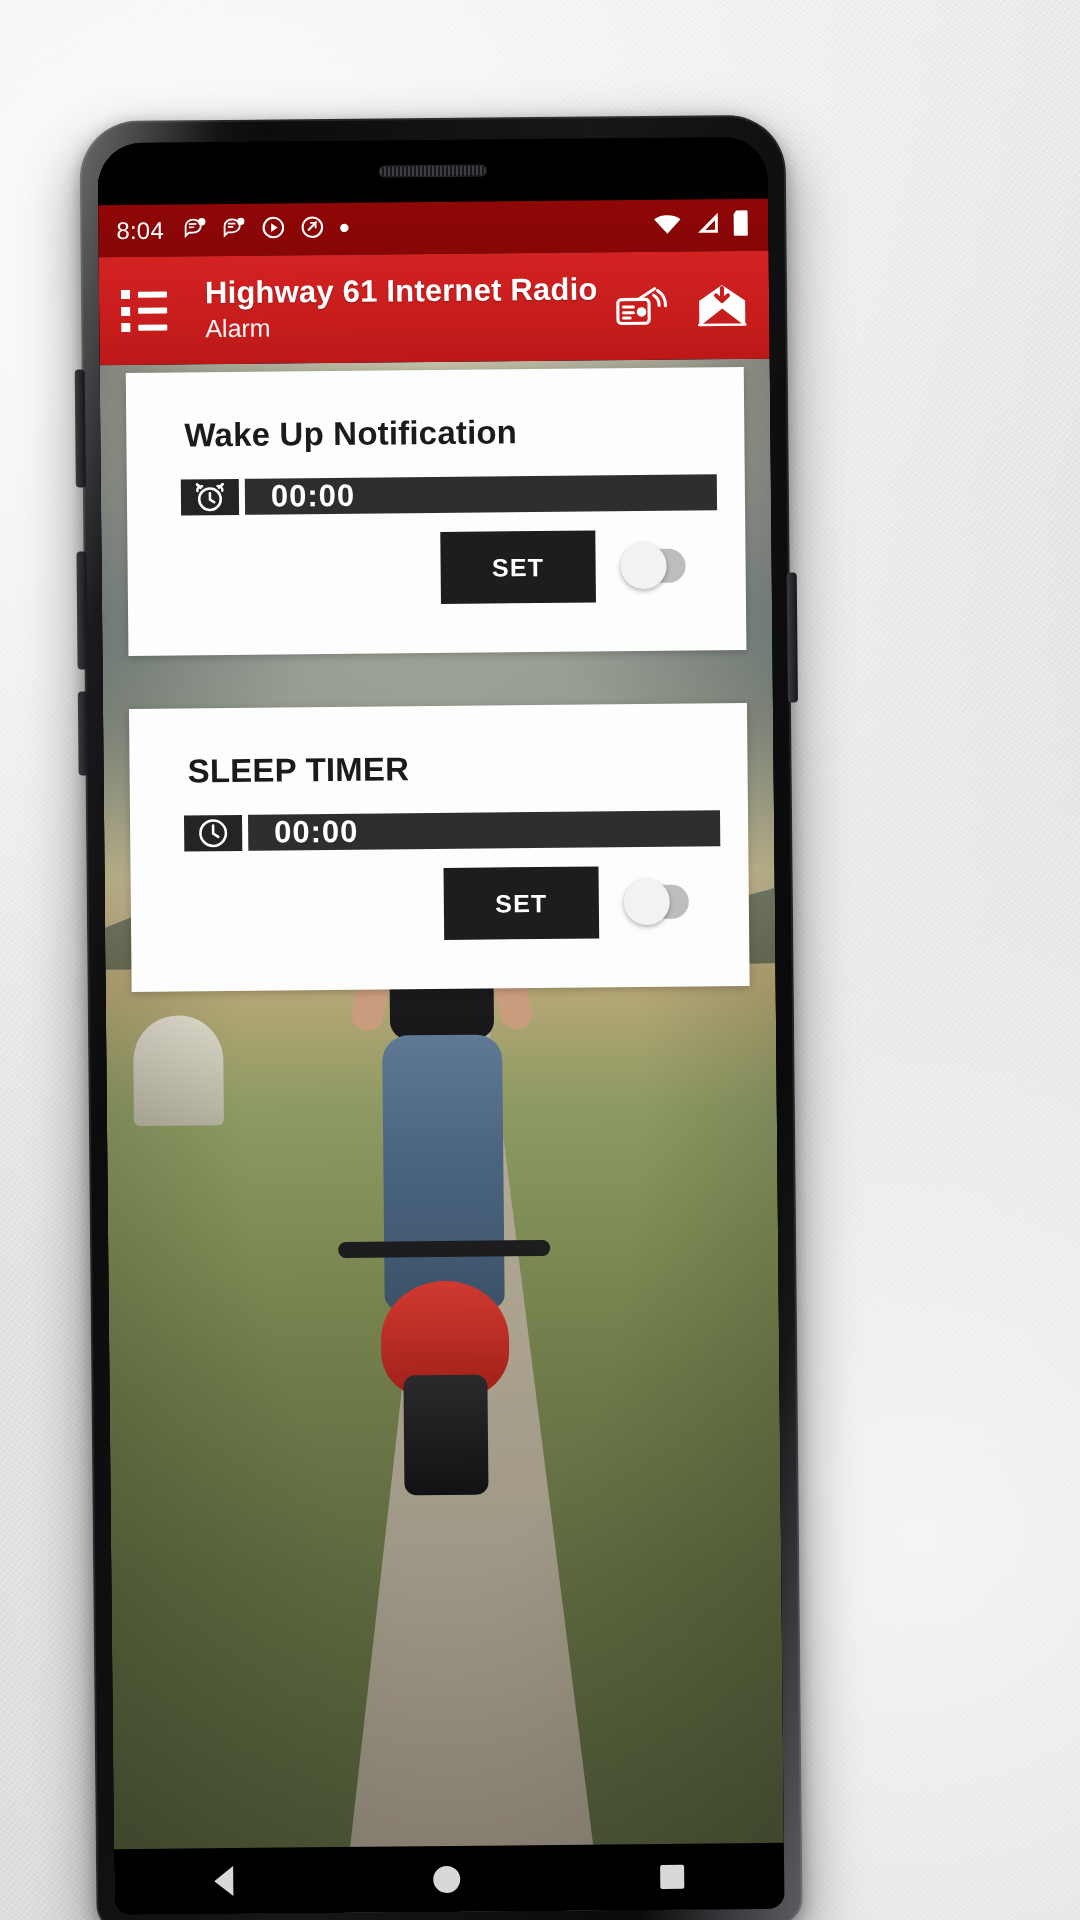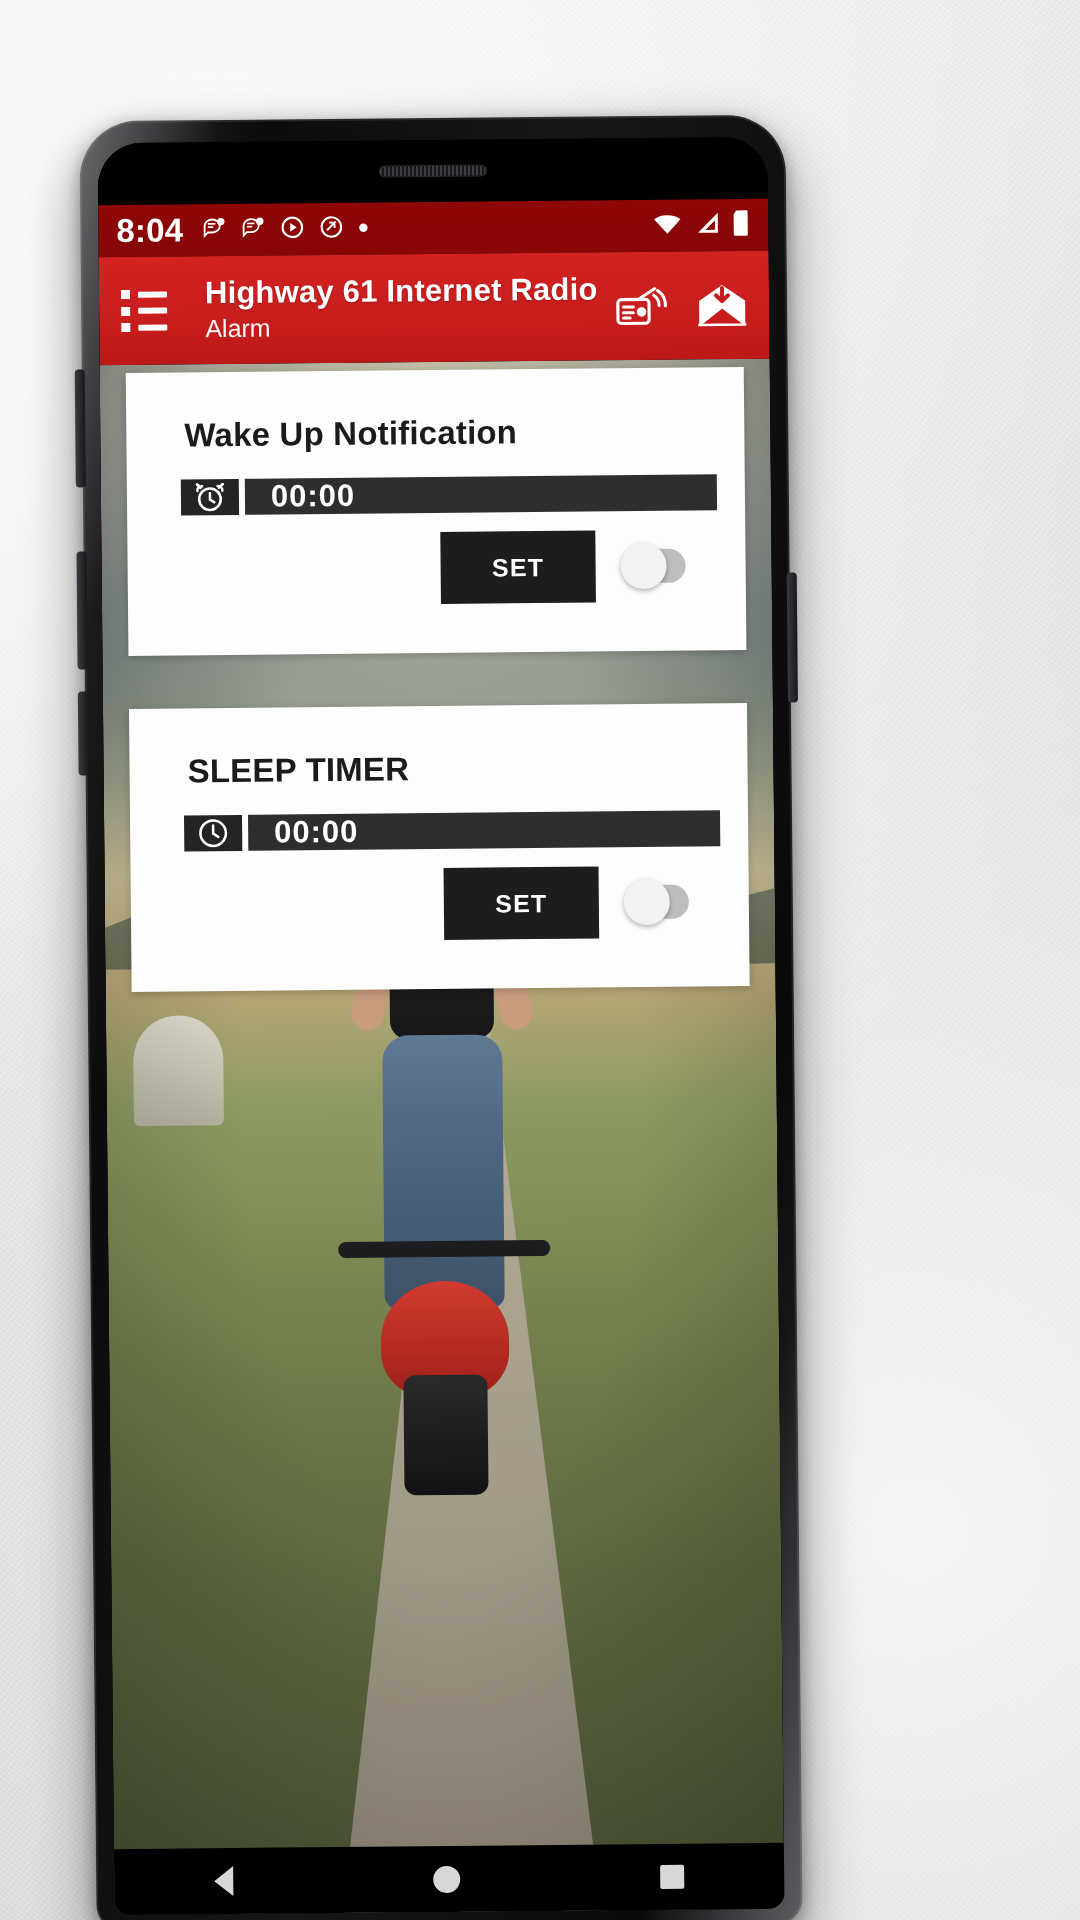--- a/index.html
+++ b/index.html
@@ -67,21 +67,21 @@
     border:1px solid #2a2a2e;
   }
 
   
   .statusbar{
     height:52px; background:#8d0606;
     display:flex; align-items:center; padding:0 18px;
     color:#fff;
     background:linear-gradient(180deg,#8f0707 0%,#870606 100%);
   }
-  .clock{ font-size:33px; font-weight:700; letter-spacing:.2px; }
+  .clock{ font-size:24px; font-weight:400; letter-spacing:.2px; }
   .sb-icons{ display:flex; align-items:center; gap:13px; margin-left:18px; }
   .sb-right{ margin-left:auto; display:flex; align-items:center; gap:11px; }
 
   
   .appbar{
     height:108px; position:relative;
     background:linear-gradient(180deg,#d32222 0%,#c81d1d 58%,#bc1818 100%);
     display:flex; align-items:center; padding:0 20px 0 22px;
     color:#fff;
   }

